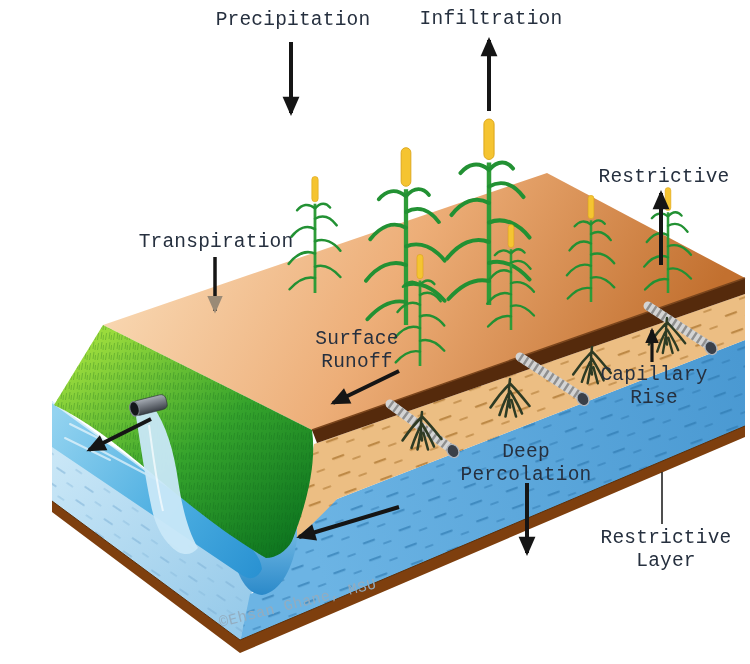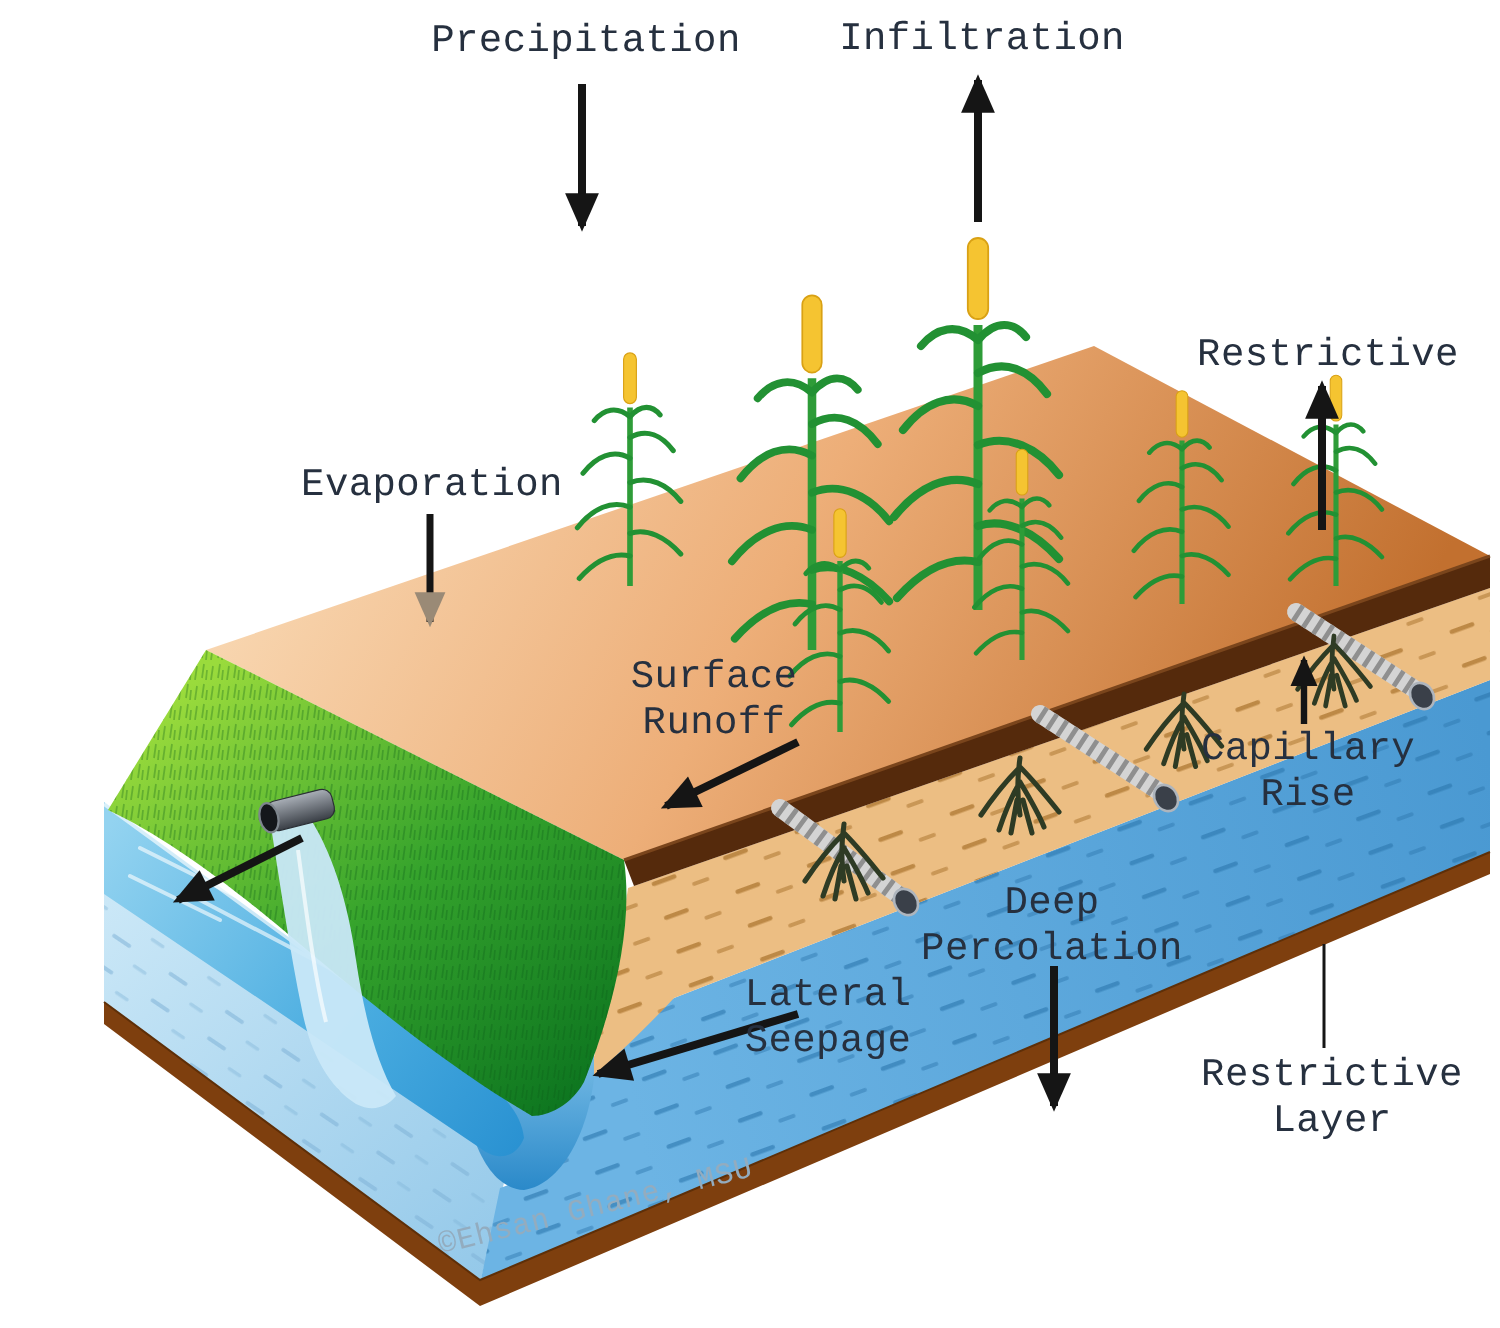--- a/index.html
+++ b/index.html
@@ -167,25 +167,23 @@
     <line x1="399" y1="507" x2="299" y2="537" stroke-width="4" marker-end="url(#mB)"></line>
     <line x1="527" y1="483" x2="527" y2="553" stroke-width="4" marker-end="url(#mB)"></line>
     <line x1="652" y1="362" x2="652" y2="330" stroke-width="3.2" marker-end="url(#mB)"></line>
     <line x1="662" y1="472" x2="662" y2="524" stroke-width="1.5"></line>
   </g>
 </svg>
 
 <div class="lbl" style="left:293px;top:21px">Precipitation</div>
 <div class="lbl" style="left:491px;top:20px">Infiltration</div>
 <div class="lbl" style="left:664px;top:178px">Restrictive</div>
-<div class="lbl" style="left:216px;top:243px">Evaporation</div>
+<div class="lbl" style="left:216px;top:243px">Transpiration</div>
 <div class="lbl" style="left:357px;top:351px">Surface
 Runoff</div>
-<div class="lbl" style="left:414px;top:510px">Lateral
-Seepage</div>
 <div class="lbl" style="left:526px;top:464px">Deep
 Percolation</div>
 <div class="lbl" style="left:654px;top:387px">Capillary
 Rise</div>
 <div class="lbl" style="left:666px;top:550px">Restrictive
 Layer</div>
 <div id="watermark" style="left:298px;top:604px">©Ehsan Ghane, MSU</div>
 
 </div>
 

